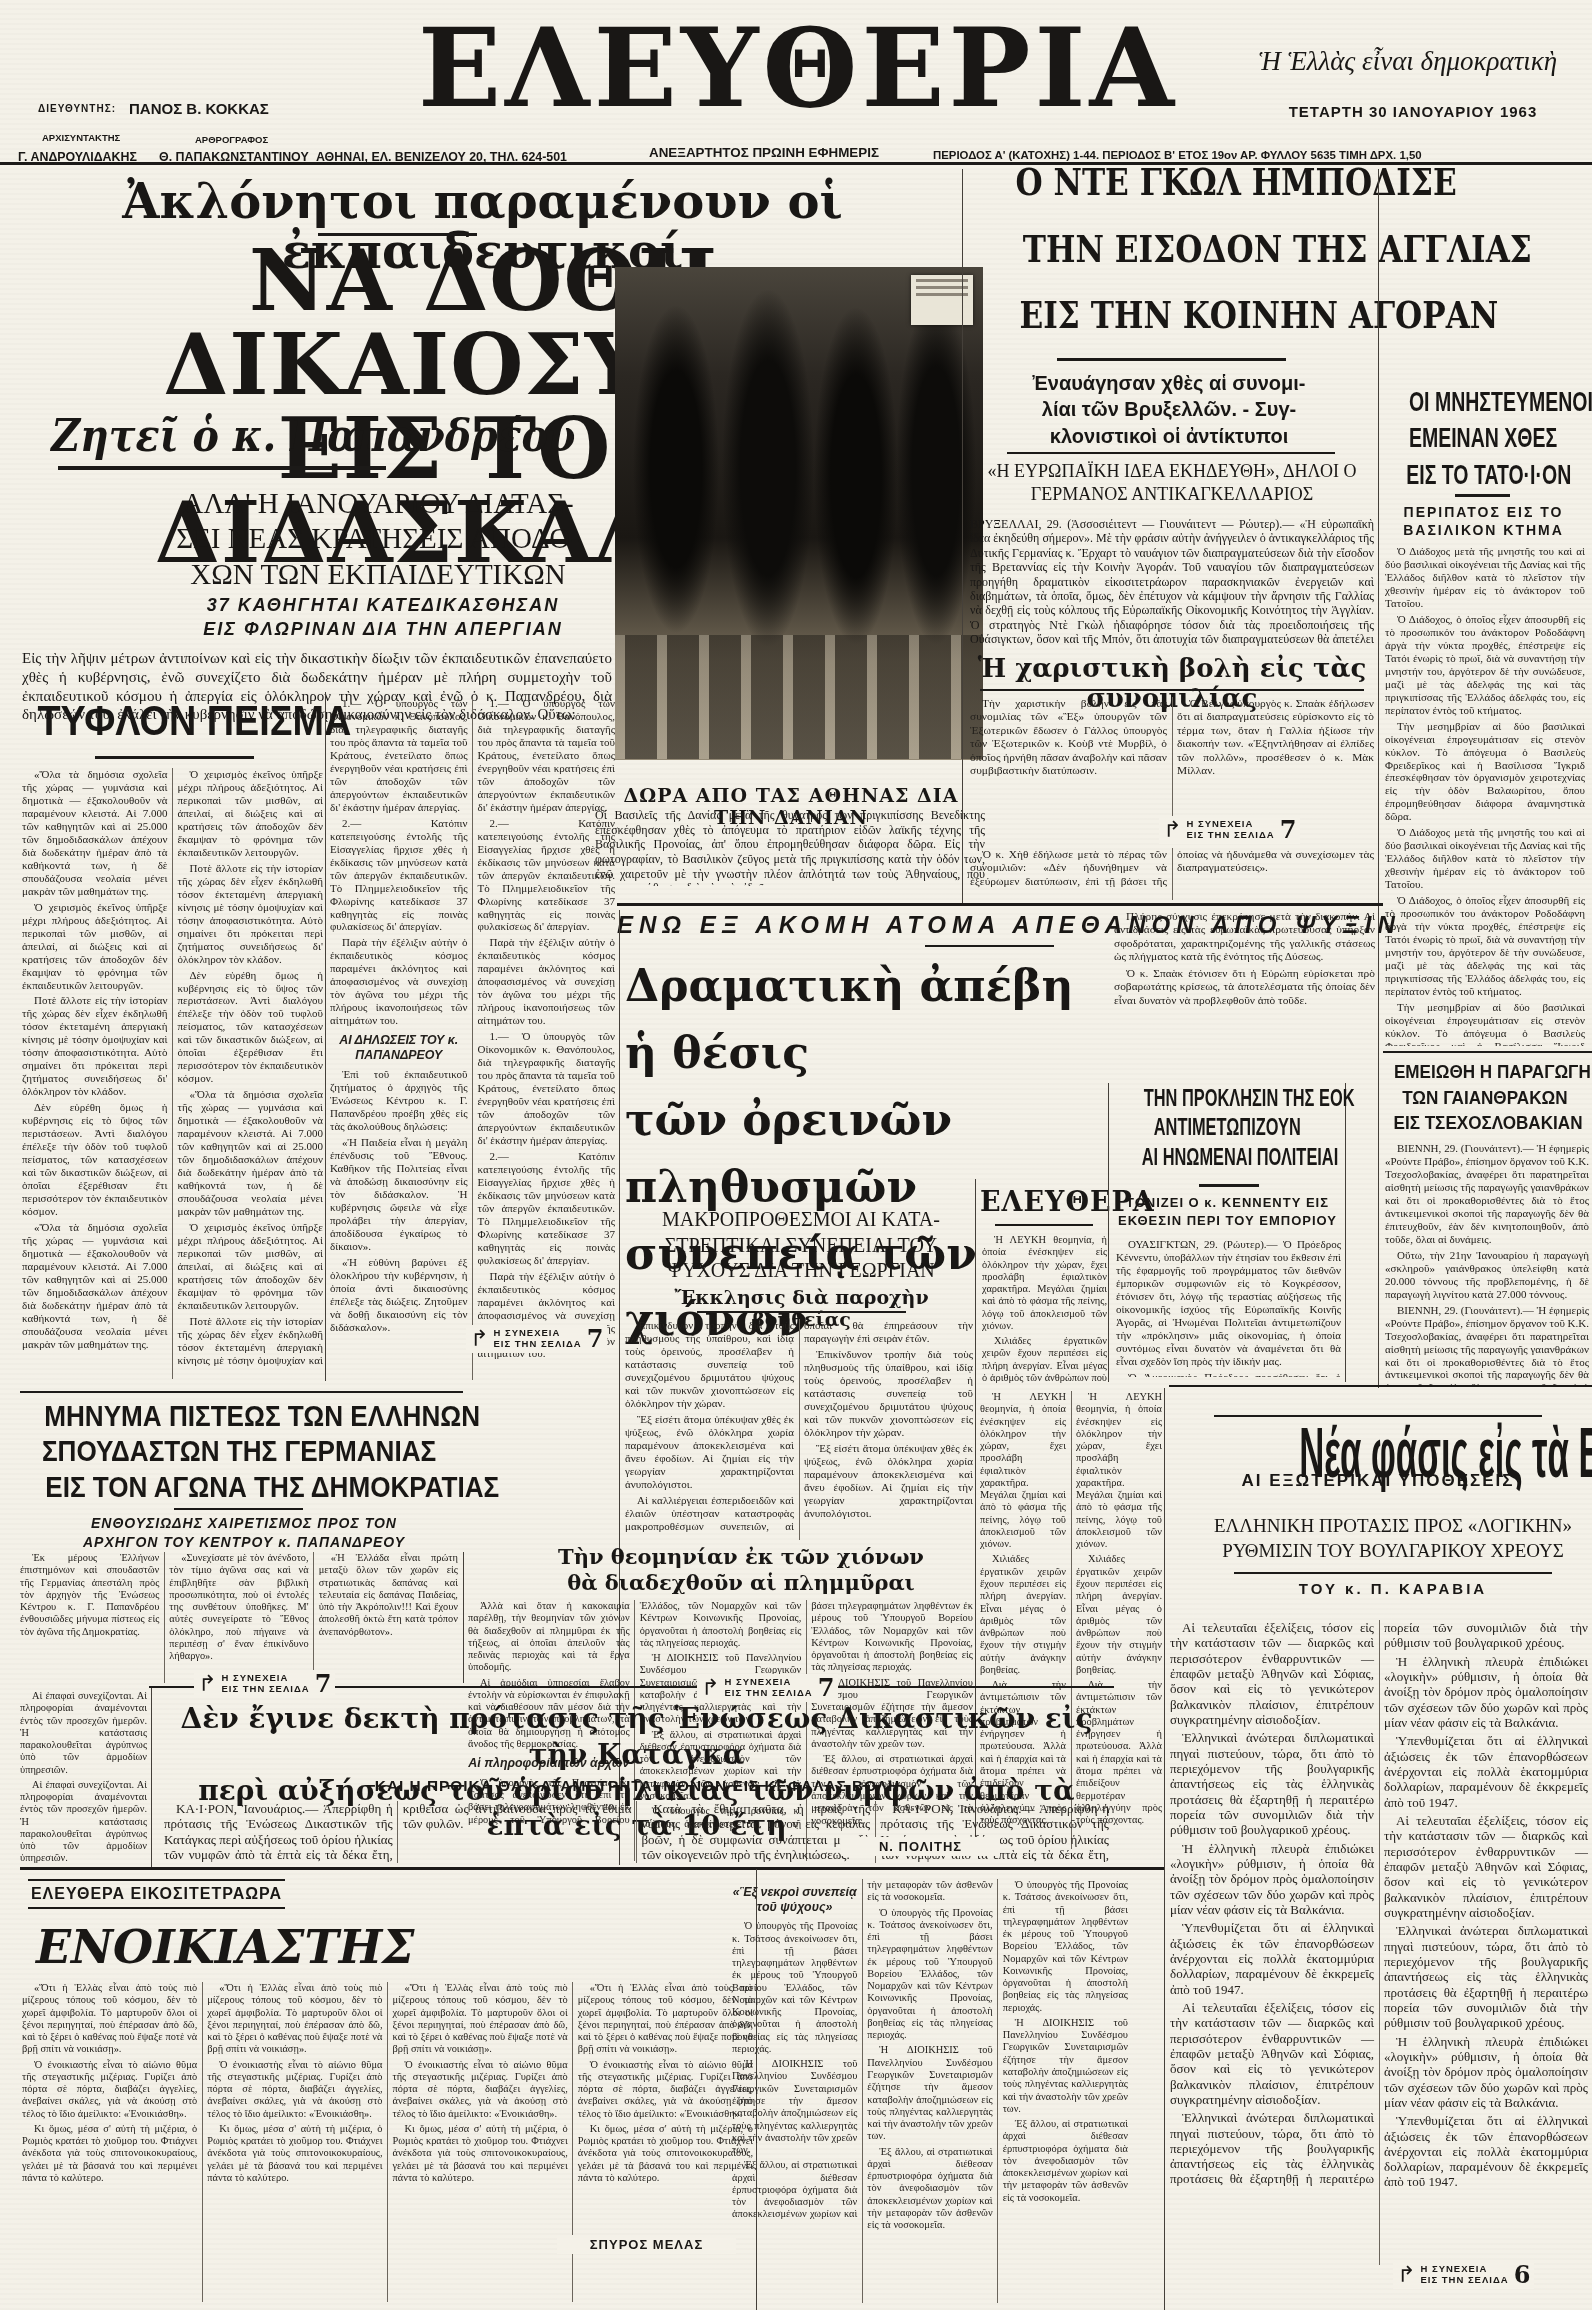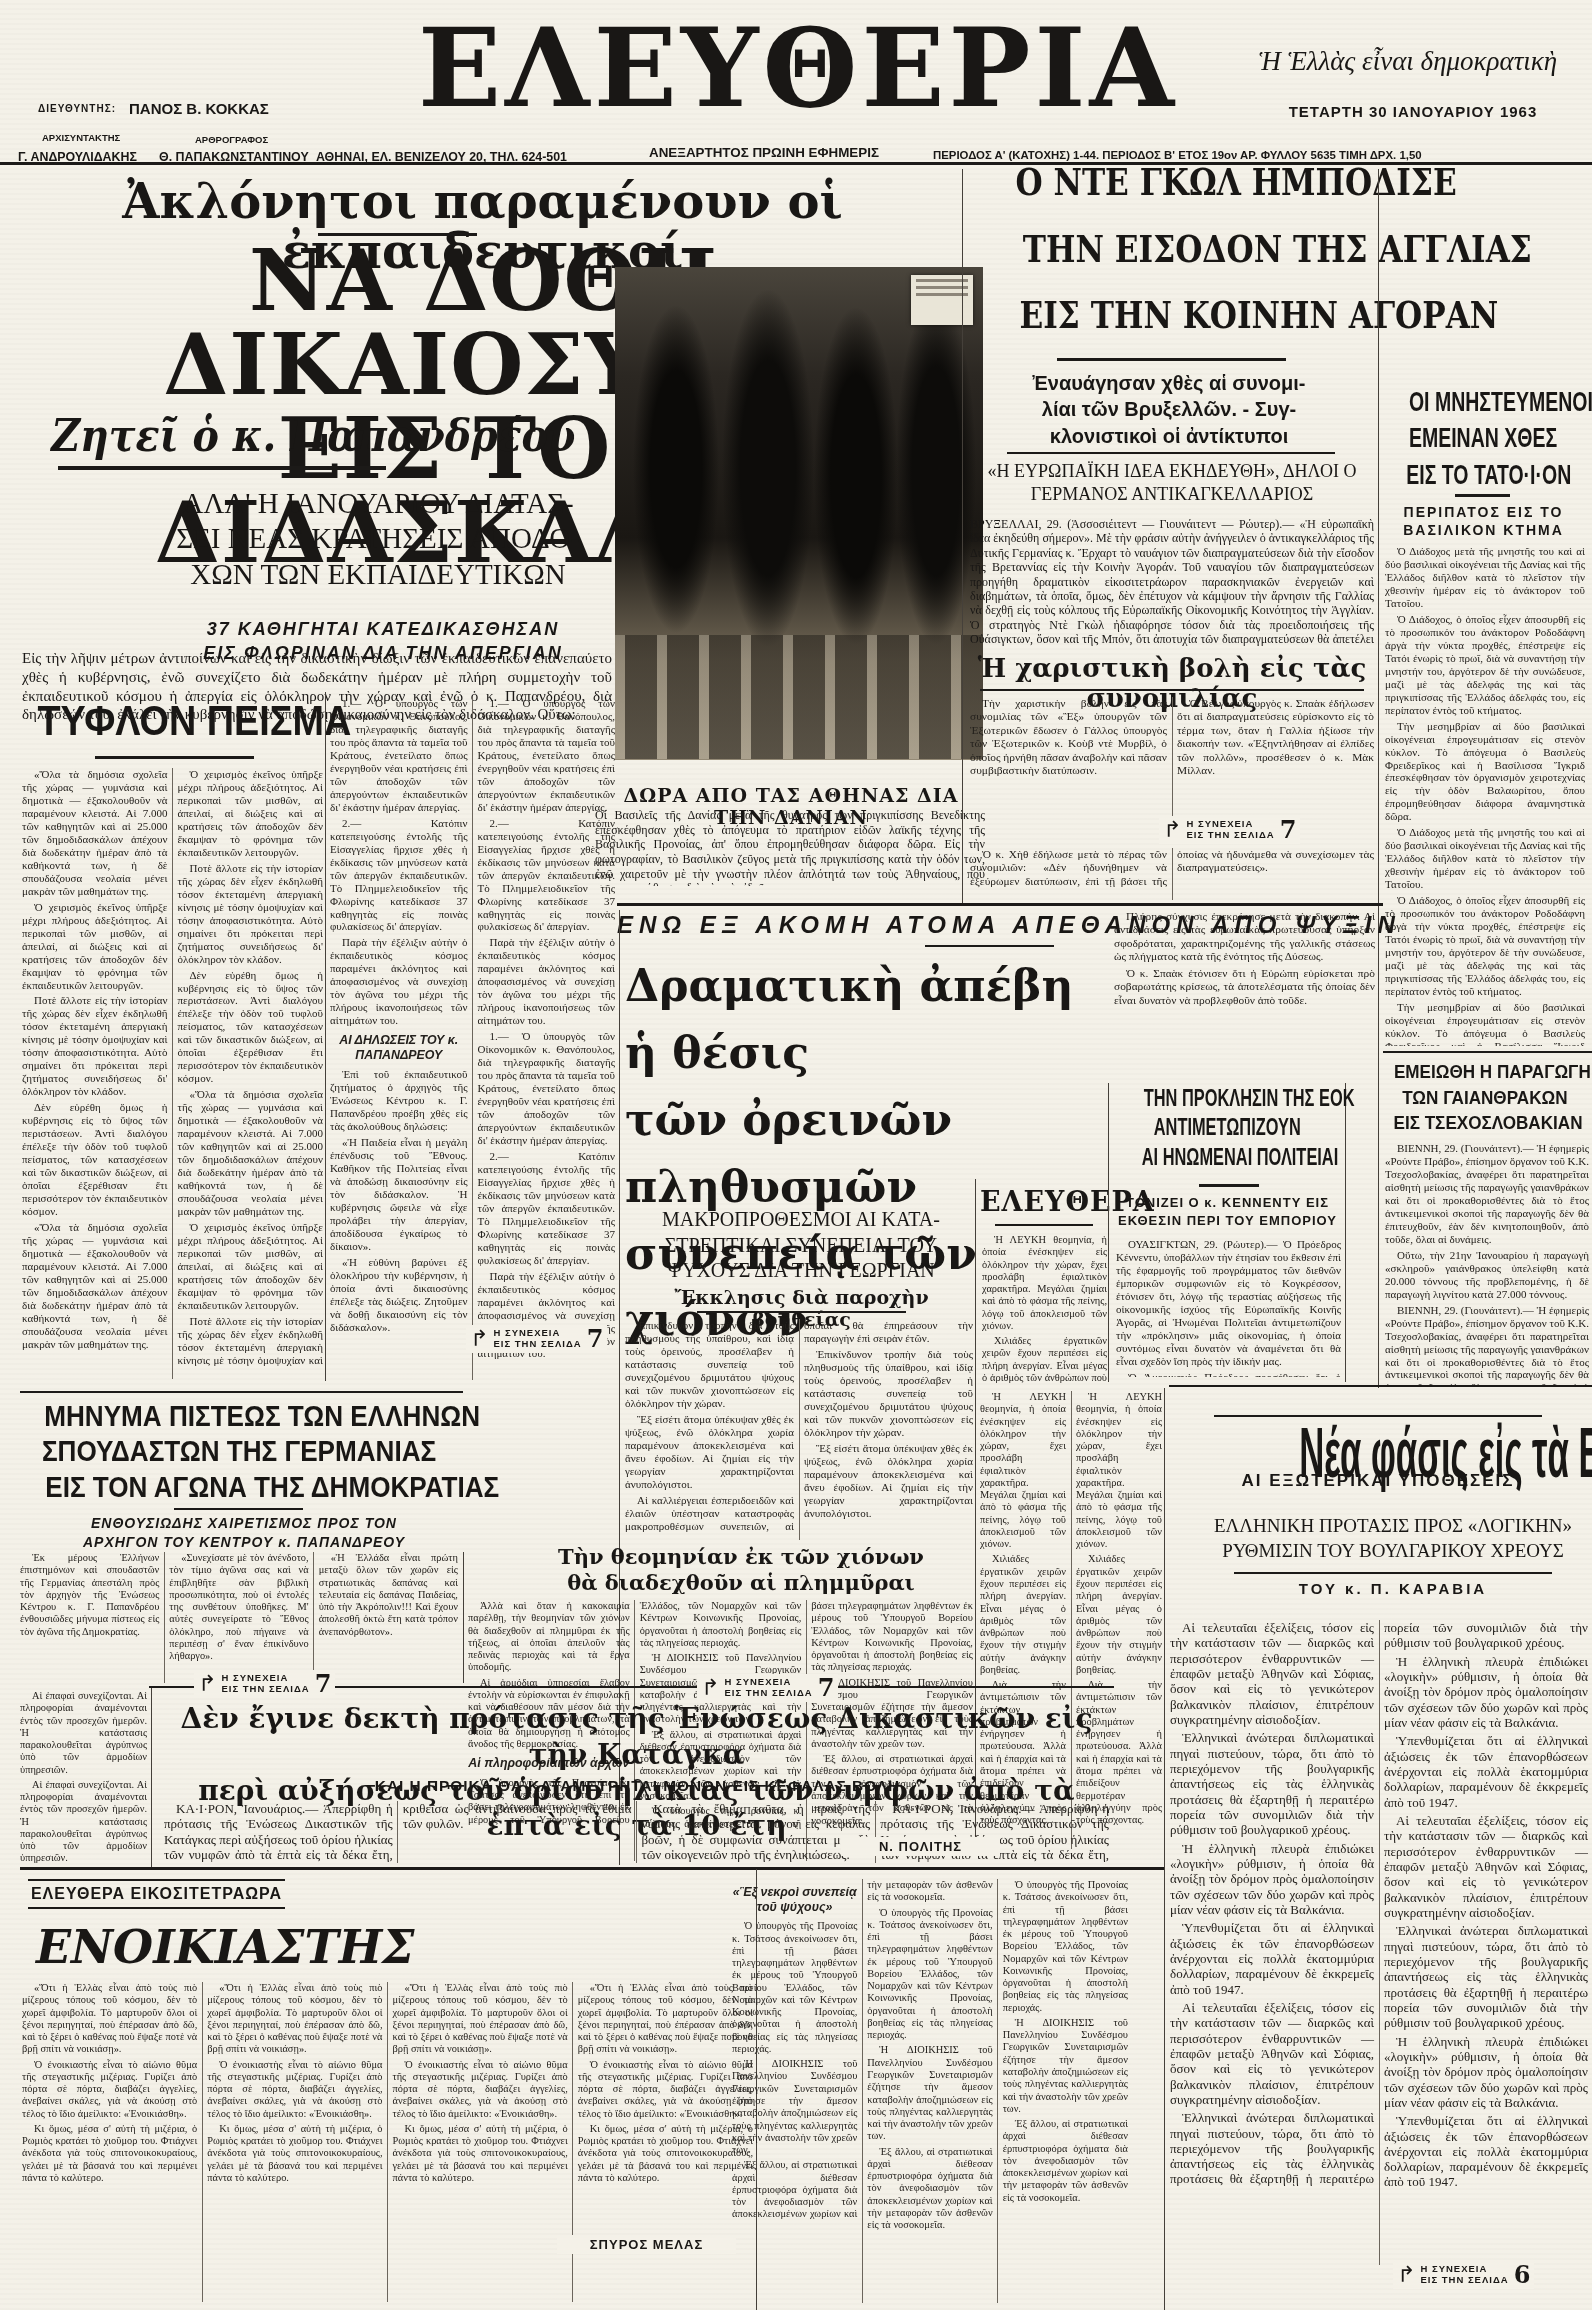--- a/index.html
+++ b/index.html
@@ -61,21 +61,21 @@
     <div>ΝΑ ΔΟΘΗ ΔΙΚΑΙΟΣΥΝΗ</div>
     <div>ΕΙΣ ΤΟΝ ΔΙΔΑΣΚΑΛΟΝ</div>
   </div>
   <div class="abs serifB" style="left:22px;top:410px;width:378px;font-size:44px;font-style:italic;"><span class="cond9">Ζητεῖ ὁ κ. Παπανδρέου</span></div>
   <div class="rule-h" style="left:58px;top:466px;width:328px;height:4px;"></div>
   <div class="abs tc" style="left:139px;top:486px;width:478px;font-size:29px;line-height:1.22;font-family:'Liberation Serif',serif;">
     <div>ΑΛΛ' Η ΙΑΝΟΥΑΡΙΟΥ ΔΙΑΤΑΣ-</div>
     <div>ΣΕΙ ΝΕΑΣ ΚΡΑΤΗΣΕΙΣ ΑΠΟΔΟ-</div>
     <div>ΧΩΝ ΤΩΝ ΕΚΠΑΙΔΕΥΤΙΚΩΝ</div>
   </div>
-  <div class="abs sansB tc" style="left:149px;top:593px;width:468px;font-size:18px;font-style:italic;letter-spacing:2px;line-height:1.35;margin-top:24px;">
+  <div class="abs sansB tc" style="left:149px;top:593px;width:468px;font-size:18px;font-style:italic;letter-spacing:2px;line-height:1.35;">
     <div>37 ΚΑΘΗΓΗΤΑΙ ΚΑΤΕΔΙΚΑΣΘΗΣΑΝ</div>
     <div>ΕΙΣ ΦΛΩΡΙΝΑΝ ΔΙΑ ΤΗΝ ΑΠΕΡΓΙΑΝ</div>
   </div>
   <div class="abs" style="left:22px;top:649px;width:590px;height:76px;font-size:15px;line-height:1.25;text-align:justify;overflow:hidden;">Εἰς τὴν λῆψιν μέτρων ἀντιποίνων καὶ εἰς τὴν δικαστικὴν δίωξιν τῶν ἐκπαιδευτικῶν ἐπανεπαύετο χθὲς ἡ κυβέρνησις, ἐνῶ συνεχίζετο διὰ δωδεκάτην ἡμέραν μὲ πλήρη συμμετοχὴν τοῦ ἐκπαιδευτικοῦ κόσμου ἡ ἀπεργία εἰς ὁλόκληρον τὴν χώραν καὶ ἐνῶ ὁ κ. Παπανδρέου, διὰ δηλώσεών του, ἐκάλει τὴν κυβέρνησιν νὰ ἀποδώσῃ δικαιοσύνην εἰς τὸν διδάσκαλον. Οὕτω:</div>
 
   <div class="abs sansB tc" style="left:20px;top:697px;width:303px;font-size:42px;"><span class="cond9">ΤΥΦΛΟΝ ΠΕΙΣΜΑ</span></div>
   <div class="rule-h" style="left:95px;top:756px;width:159px;height:3px;"></div>
   <div class="abs smalltext cols2" style="left:22px;top:768px;width:301px;height:611px;">
       <p>«Ὅλα τὰ δημόσια σχολεῖα τῆς χώρας — γυμνάσια καὶ δημοτικὰ — ἐξακολουθοῦν νὰ παραμένουν κλειστά. Αἱ 7.000 τῶν καθηγητῶν καὶ αἱ 25.000 τῶν δημοδιδασκάλων ἀπέχουν διὰ δωδεκάτην ἡμέραν ἀπὸ τὰ καθήκοντά των, ἡ δὲ σπουδάζουσα νεολαία μένει μακρὰν τῶν μαθημάτων της.</p>
       <p>Ὁ χειρισμὸς ἐκεῖνος ὑπῆρξε μέχρι πλήρους ἀδεξιότητος. Αἱ περικοπαὶ τῶν μισθῶν, αἱ ἀπειλαί, αἱ διώξεις καὶ αἱ κρατήσεις τῶν ἀποδοχῶν δὲν ἔκαμψαν τὸ φρόνημα τῶν ἐκπαιδευτικῶν λειτουργῶν.</p>

